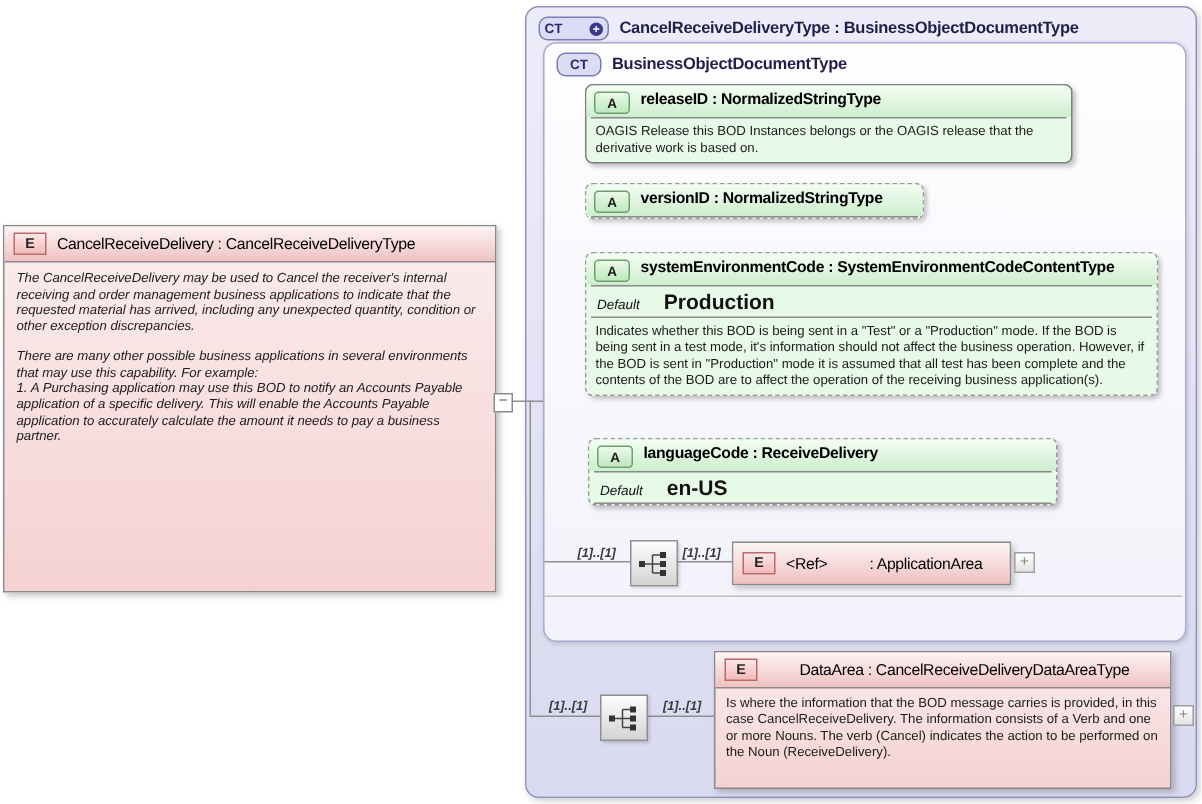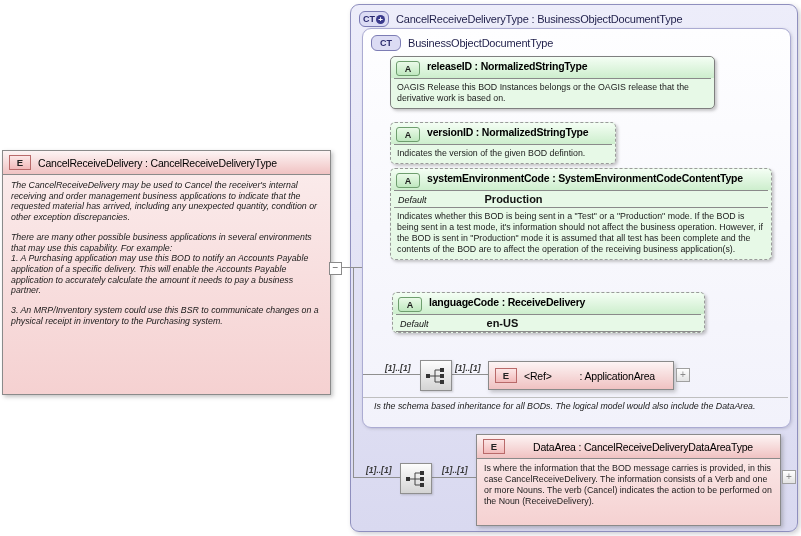--- a/index.html
+++ b/index.html
@@ -23,43 +23,43 @@
   .docp{font-style:italic;font-size:8.8px;line-height:1.22;color:#1a1a1a;white-space:pre-line;
         margin:0 0 9px 0;}
   .docpad{padding:5px 8px 0 8px;}
 
   
   .ctbox{position:absolute;border:1px solid #8f8fbe;border-radius:9px;
          background:linear-gradient(#ededfa,#d9d9f0);box-shadow:2px 2px 5px rgba(90,90,110,.3);}
   .ctinner{position:absolute;border:1px solid #ababd2;border-radius:9px;
            background:linear-gradient(#fefeff,#f2f2fb);box-shadow:1px 1px 3px rgba(90,90,110,.25);}
   .cthdr{display:flex;align-items:center;gap:7px;padding:6px 8px;}
-  .cthdr .title{font-weight:normal;font-size:11px;letter-spacing:-.2px;color:#1f1f4a;}
+  .cthdr .title{font-weight:bold;font-size:11px;letter-spacing:-.2px;color:#1f1f4a;}
   .cticon{flex:0 0 auto;min-width:22px;height:14px;border:1px solid #7c7cb4;border-radius:6px;
           background:#dcdcf4;color:#2a2a6e;font-weight:bold;font-size:9px;
-          display:flex;align-items:center;justify-content:center;gap:1px;padding:0 3px;}
+          display:flex;align-items:center;justify-content:center;gap:18px;padding:0 3px;}
   .plusdot{width:9px;height:9px;border-radius:50%;background:#3a3a8c;color:#fff;font-size:8px;
            line-height:9px;text-align:center;font-weight:bold;}
 
   
   .abox{position:absolute;background:#e7f9e7;border-radius:5px;
         box-shadow:2px 2px 3px rgba(100,100,100,.35);}
   .abox.solid{border:1px solid #7f7f7f;}
   .abox.dashed{border:1px dashed #9a9a9a;}
   .abox .hdr{display:flex;align-items:flex-start;gap:7px;padding:3px 5px 2px 5px;
              background:linear-gradient(#f4fef4,#cdeecd);border-radius:5px 5px 0 0;}
   .abox .hdr .title{font-weight:bold;font-size:10.5px;letter-spacing:-.2px;color:#000;line-height:1.3;}
   .abox .hdr.center .title{flex:1;text-align:left;word-break:break-all;}
   .aicon{flex:0 0 auto;width:22px;height:13px;margin-top:1px;border:1px solid #6e9e6e;border-radius:3px;
          background:linear-gradient(#eafae8,#bfe8bf);font-weight:bold;font-size:9px;color:#1c1c1c;
          display:flex;align-items:center;justify-content:center;}
   .sep{height:0;border-bottom:1px solid #8a8a8a;margin:0 3px;}
   .defrow{display:flex;gap:16px;align-items:baseline;padding:2px 7px;}
   .deflab{font-style:italic;font-size:9px;color:#111;}
-  .defval{font-weight:bold;font-size:11px;color:#111;margin-left:42px;}
+  .defval{font-weight:bold;font-size:14px;color:#111;}
   .adoc{padding:3px 6px 4px 6px;font-size:8.8px;line-height:1.25;color:#1a1a1a;}
 
   
   .seq{position:absolute;width:30px;height:29px;border:1px solid #8f8f8f;
        background:linear-gradient(#fdfdfd,#d4d4d4);display:flex;align-items:center;
        justify-content:center;z-index:6;box-shadow:1px 1px 2px rgba(100,100,100,.3);}
   .mult{position:absolute;font-weight:bold;font-style:italic;font-size:8.5px;color:#3a3a3a;z-index:6;text-align:right;}
   .plusbtn{position:absolute;width:12px;height:12px;border:1px solid #a0a0a0;
            background:linear-gradient(#ffffff,#e3e3e3);color:#8a8a8a;font-size:10px;line-height:11px;
            text-align:center;z-index:6;}
@@ -115,41 +115,39 @@
 
   <div class="ebox" id="left-box">
     <div class="hdr">
       <span class="eicon">E</span>
       <span class="title">CancelReceiveDelivery : CancelReceiveDeliveryType</span>
     </div>
     <div class="docpad">
       <p class="docp">The CancelReceiveDelivery may be used to Cancel the receiver's internal receiving and order management business applications to indicate that the requested material has arrived, including any unexpected quantity, condition or other exception discrepancies.</p>
       <p class="docp">There are many other possible business applications in several environments that may use this capability.  For example:
 1. A Purchasing application may use this BOD to notify an Accounts Payable application of a specific delivery.  This will enable the Accounts Payable application to accurately calculate the amount it needs to pay a business partner.</p>
-      <p class="docp">3. An MRP/Inventory system could use this BSR to communicate changes on a physical receipt in inventory to the Purchasing system.</p>
     </div>
   </div>
   <div class="minusbtn">−</div>
 
   <div class="abox solid" id="attr-release">
     <div class="hdr">
       <span class="aicon">A</span>
       <span class="title">releaseID : NormalizedStringType</span>
     </div>
     <div class="sep"></div>
     <div class="adoc">OAGIS Release this BOD Instances belongs or the OAGIS release that the derivative work is based on.</div>
   </div>
 
   <div class="abox dashed" id="attr-version">
     <div class="hdr">
       <span class="aicon">A</span>
       <span class="title">versionID : NormalizedStringType</span>
     </div>
     <div class="sep"></div>
-    <div class="adoc">Indicates the version of the given BOD defintion.</div>
   </div>
 
   <div class="abox dashed" id="attr-sysenv">
     <div class="hdr center">
       <span class="aicon">A</span>
       <span class="title">systemEnvironmentCode : SystemEnvironmentCodeContentType</span>
     </div>
     <div class="sep"></div>
     <div class="defrow">
       <span class="deflab">Default</span>
@@ -192,21 +190,20 @@
     <div class="hdr">
       <span class="eicon">E</span>
       <span class="title">&lt;Ref&gt;</span>
       <span class="gap"></span>
       <span class="title">: ApplicationArea</span>
     </div>
   </div>
   <div class="plusbtn" style="left:676px;top:368px;">+</div>
 
   <div class="hline" style="left:363px;top:397px;width:425px;background:#bfbfbf;"></div>
-  <div class="abs" id="footer-doc">Is the schema based inheritance for all BODs. The logical model would also include the DataArea.</div>
 
   <div class="mult" style="left:366px;top:465px;">[1]..[1]</div>
   <div class="seq" style="left:400px;top:463px;">
     <svg width="22" height="20" viewBox="0 0 22 20">
       <rect x="1" y="8" width="4" height="4" fill="#333"></rect>
       <line x1="5" y1="10" x2="10" y2="10" stroke="#444" stroke-width="1"></line>
       <line x1="10" y1="4" x2="10" y2="16" stroke="#444" stroke-width="1"></line>
       <line x1="10" y1="4" x2="15" y2="4" stroke="#444" stroke-width="1"></line>
       <line x1="10" y1="10" x2="15" y2="10" stroke="#444" stroke-width="1"></line>
       <line x1="10" y1="16" x2="15" y2="16" stroke="#444" stroke-width="1"></line>

